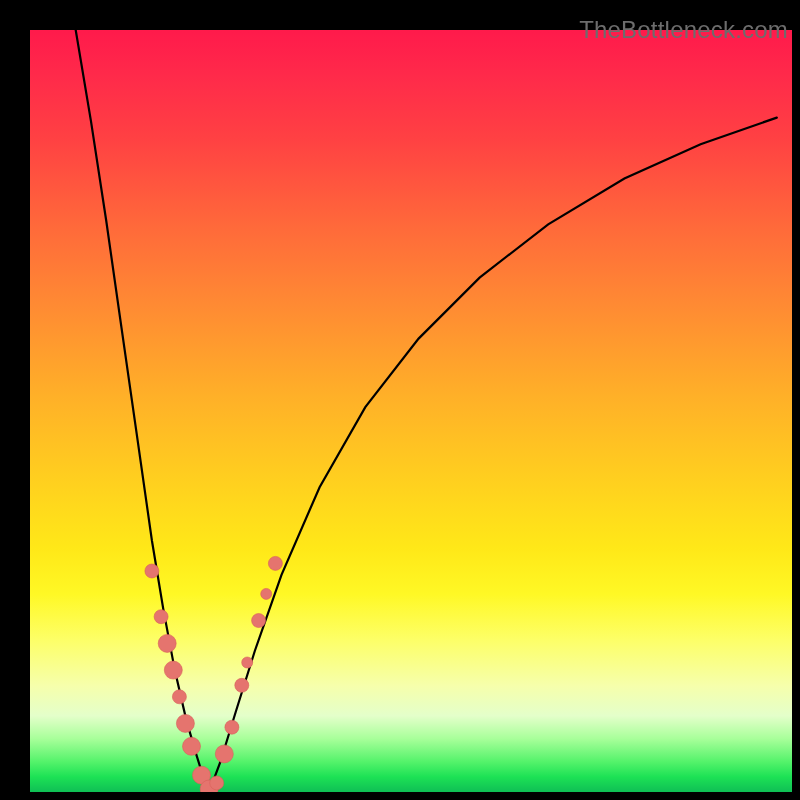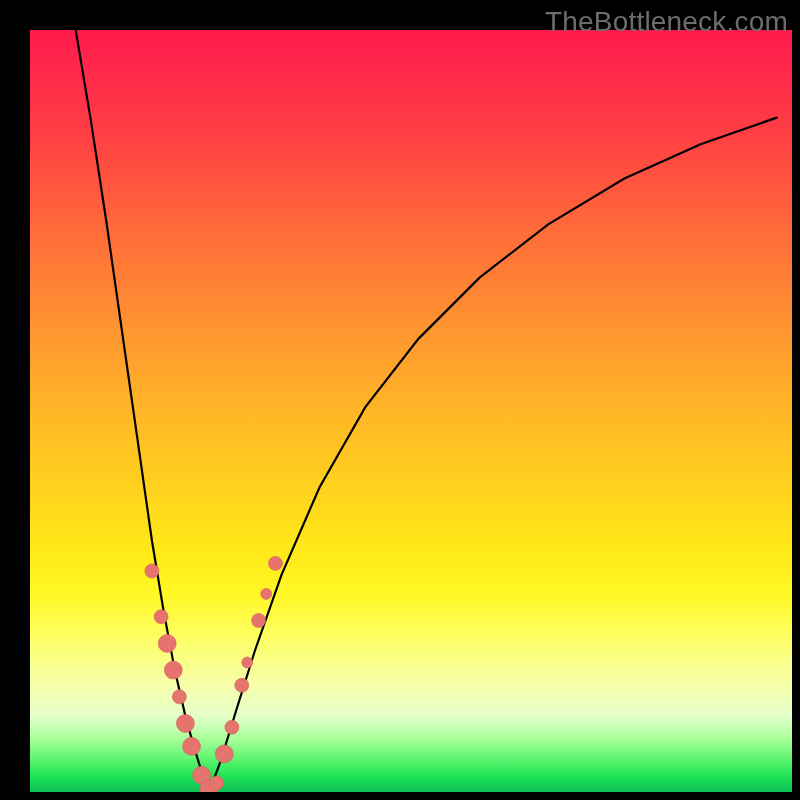--- a/index.html
+++ b/index.html
@@ -46,24 +46,24 @@
       #a8ff9a 93%,
       #55f36b 96%,
       #1de255 98%,
       #0fbf55 100%
     );
   }
   
 
   .watermark {
     position: absolute;
-    top: 6px;
+    top: 16px;
     right: 12px;
     color: #6d6d6d;
-    font-size: 28px;
+    font-size: 24px;
     font-weight: 400;
     letter-spacing: 0.2px;
     user-select: none;
     margin-left: 24px;
   }
 
   svg.curves {
     position: absolute;
     inset: 0;
     width: 100%;

